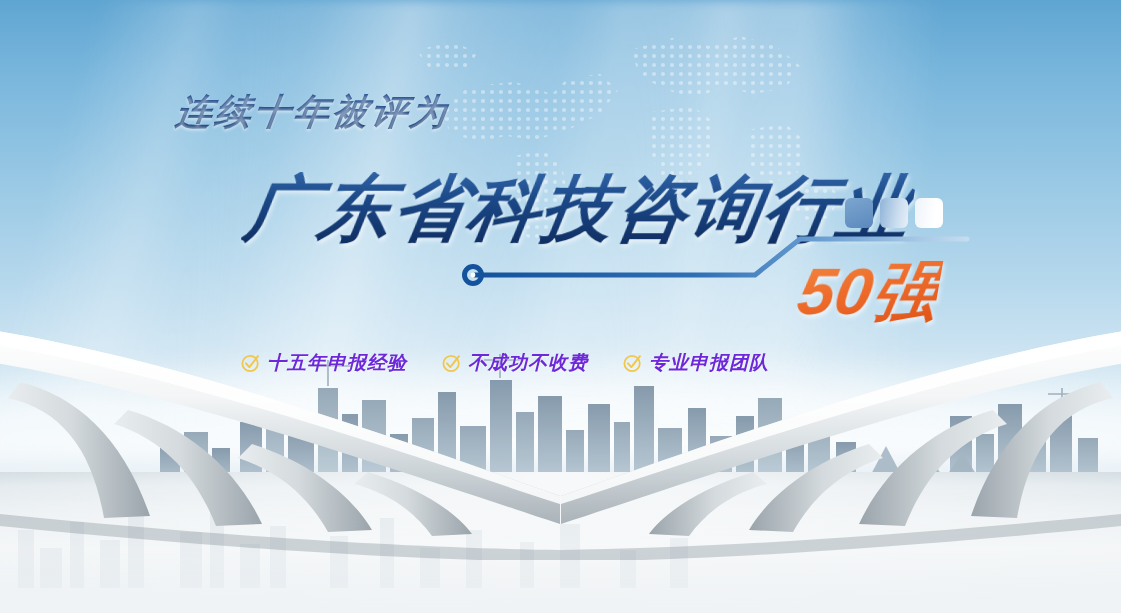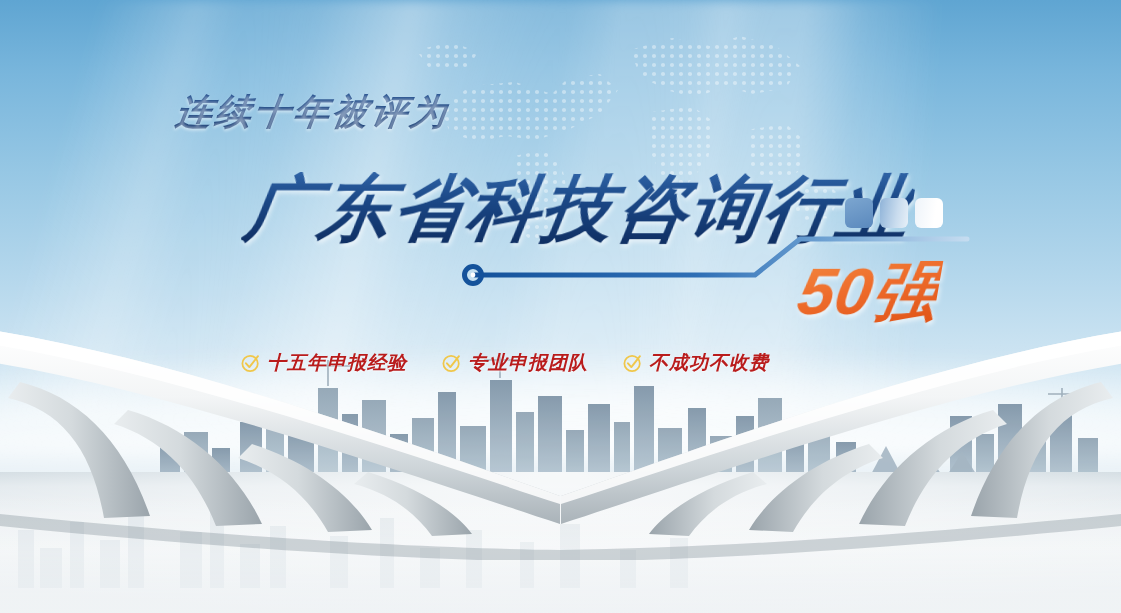--- a/index.html
+++ b/index.html
@@ -137,21 +137,21 @@
   .features{
     position:absolute; left:240px; top:350px;
     display:flex; align-items:center;
     width:680px;
   }
   .feature{ display:flex; align-items:center; gap:5px; }
   .feature + .feature{ margin-left:34px; }
   .check-icon{ width:22px; height:22px; flex:none; display:block; }
   .feature-label{
     font-size:19px; font-weight:bold; font-style:italic;
-    color:#b91c1c; letter-spacing:1px; white-space:nowrap;
+    color:#6d28d9; letter-spacing:1px; white-space:nowrap;
     text-shadow:0 1px 2px rgba(255,255,255,.7);
   }
 </style>
 </head>
 <body>
 
 <div class="banner">
 
   <div class="sky"></div>
   <div class="clouds"></div>
@@ -355,27 +355,27 @@
         <path d="M6.5 12.3 L10.2 16.4 L19.6 4.6" fill="none" stroke="#f0c74a" stroke-width="2.1" stroke-linecap="round" stroke-linejoin="round"></path>
       </svg>
       <span class="feature-label">十五年申报经验</span>
     </div>
 
     <div class="feature">
       <svg class="check-icon" viewBox="0 0 24 24">
         <circle cx="11" cy="12.5" r="8.4" fill="none" stroke="#f0c74a" stroke-width="1.9"></circle>
         <path d="M6.5 12.3 L10.2 16.4 L19.6 4.6" fill="none" stroke="#f0c74a" stroke-width="2.1" stroke-linecap="round" stroke-linejoin="round"></path>
       </svg>
-      <span class="feature-label">专业申报团队</span>
+      <span class="feature-label">不成功不收费</span>
     </div>
 
     <div class="feature">
       <svg class="check-icon" viewBox="0 0 24 24">
         <circle cx="11" cy="12.5" r="8.4" fill="none" stroke="#f0c74a" stroke-width="1.9"></circle>
         <path d="M6.5 12.3 L10.2 16.4 L19.6 4.6" fill="none" stroke="#f0c74a" stroke-width="2.1" stroke-linecap="round" stroke-linejoin="round"></path>
       </svg>
-      <span class="feature-label">不成功不收费</span>
+      <span class="feature-label">专业申报团队</span>
     </div>
 
 
   </div>
 
 </div>
 
 </body></html>

